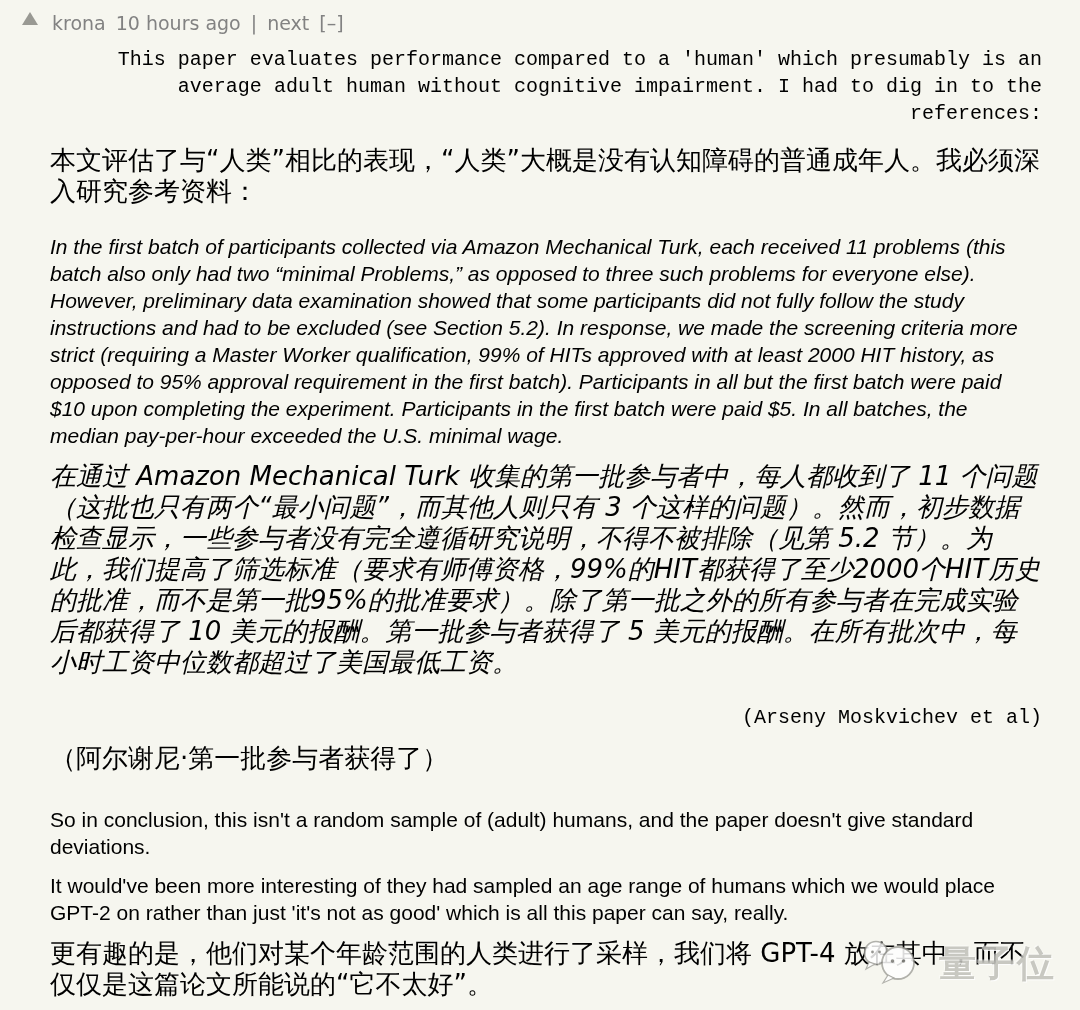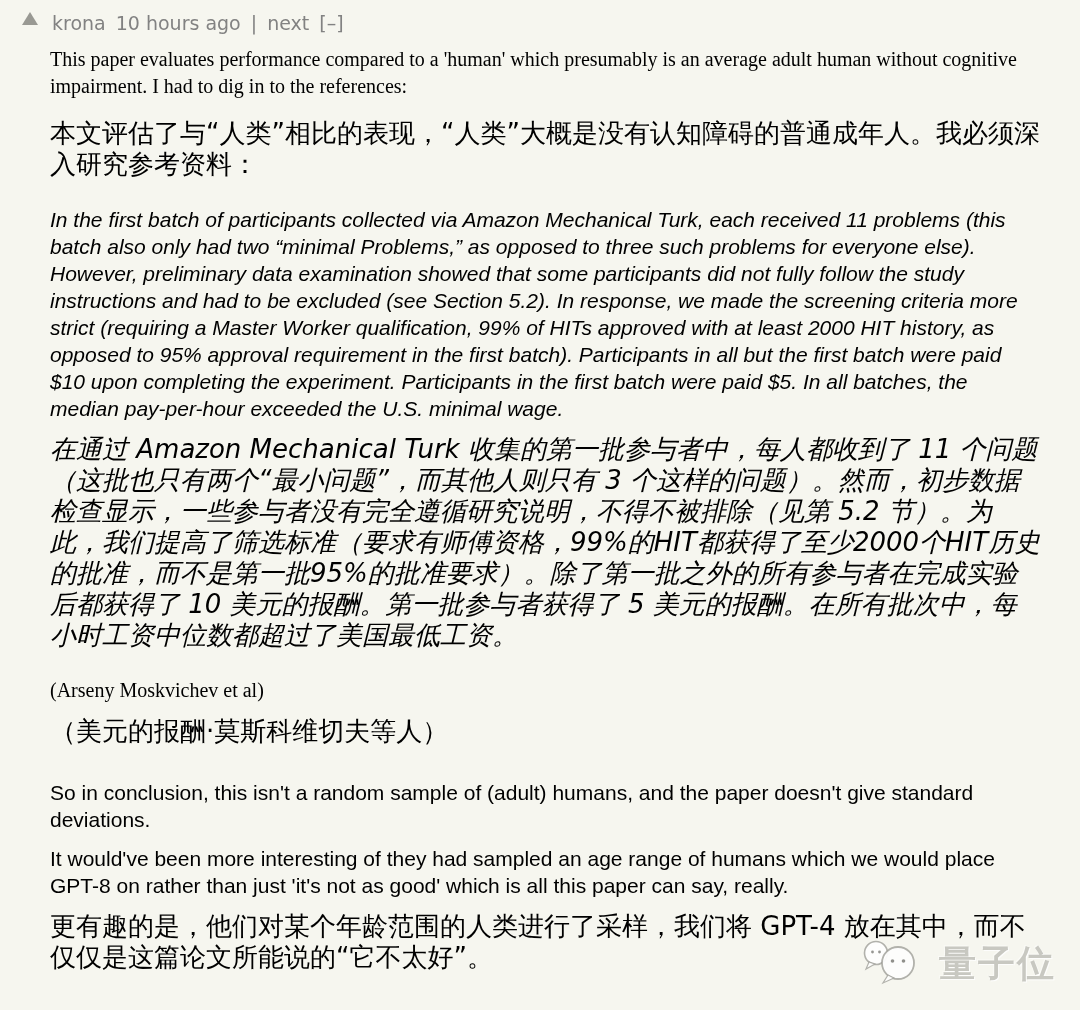--- a/index.html
+++ b/index.html
@@ -50,21 +50,22 @@
   .comment-body {
     margin-left: 28px;
     max-width: 995px;
   }
   p {
     margin: 0;
   }
   .en {
     font-size: 20px;
     line-height: 27px;
-    font-family: Liberation Serif, serif;
+    font-family: Liberation Mono, monospace;
+    text-align: right;
   }
   .en-cond {
     font-size: 21px;
     line-height: 27px;
     font-family: "Liberation Sans", "DejaVu Sans", sans-serif;
   }
   .zh {
     font-size: 26px;
     line-height: 31px;
     font-family: "DejaVu Sans", "Liberation Sans", sans-serif;
@@ -113,23 +114,23 @@
     <span class="meta-piece">next</span>
     <span class="meta-piece">[–]</span>
   </div>
 
   <div class="comment-body">
     <p class="en mb-m">This paper evaluates performance compared to a 'human' which presumably is an average adult human without cognitive impairment. I had to dig in to the references:</p>
     <p class="zh mb-l">本文评估了与“人类”相比的表现，“人类”大概是没有认知障碍的普通成年人。我必须深入研究参考资料：</p>
     <p class="en-cond it mb-s">In the first batch of participants collected via Amazon Mechanical Turk, each received 11 problems (this batch also only had two “minimal Problems,” as opposed to three such problems for everyone else). However, preliminary data examination showed that some participants did not fully follow the study instructions and had to be excluded (see Section 5.2). In response, we made the screening criteria more strict (requiring a Master Worker qualification, 99% of HITs approved with at least 2000 HIT history, as opposed to 95% approval requirement in the first batch). Participants in all but the first batch were paid $10 upon completing the experiment. Participants in the first batch were paid $5. In all batches, the median pay-per-hour exceeded the U.S. minimal wage.</p>
     <p class="zh it mb-l">在通过 Amazon Mechanical Turk 收集的第一批参与者中，每人都收到了 11 个问题（这批也只有两个“最小问题”，而其他人则只有 3 个这样的问题）。然而，初步数据检查显示，一些参与者没有完全遵循研究说明，不得不被排除（见第 5.2 节）。为此，我们提高了筛选标准（要求有师傅资格，99%的HIT都获得了至少2000个HIT历史的批准，而不是第一批95%的批准要求）。除了第一批之外的所有参与者在完成实验后都获得了 10 美元的报酬。第一批参与者获得了 5 美元的报酬。在所有批次中，每小时工资中位数都超过了美国最低工资。</p>
     <p class="en mb-s">(Arseny Moskvichev et al)</p>
-    <p class="zh mb-xl">（美元的报酬·莫斯科维切夫等人）</p>
+    <p class="zh mb-xl">（阿尔谢尼·第一批参与者获得了）</p>
     <p class="en-cond mb-s">So in conclusion, this isn't a random sample of (adult) humans, and the paper doesn't give standard deviations.</p>
-    <p class="en-cond narrow mb-s">It would've been more interesting of they had sampled an age range of humans which we would place GPT-8 on rather than just 'it's not as good' which is all this paper can say, really.</p>
+    <p class="en-cond narrow mb-s">It would've been more interesting of they had sampled an age range of humans which we would place GPT-2 on rather than just 'it's not as good' which is all this paper can say, really.</p>
     <p class="zh">更有趣的是，他们对某个年龄范围的人类进行了采样，我们将 GPT-4 放在其中，而不仅仅是这篇论文所能说的“它不太好”。</p>
   </div>
 
 </div>
 
 <div class="watermark">
   <span>
     <svg width="58" height="52" viewBox="0 0 58 52" aria-hidden="true">
 
       <circle cx="15" cy="17" r="11.5" fill="rgba(255,255,255,0.92)" stroke="rgba(150,150,144,0.8)" stroke-width="1.6"></circle>

